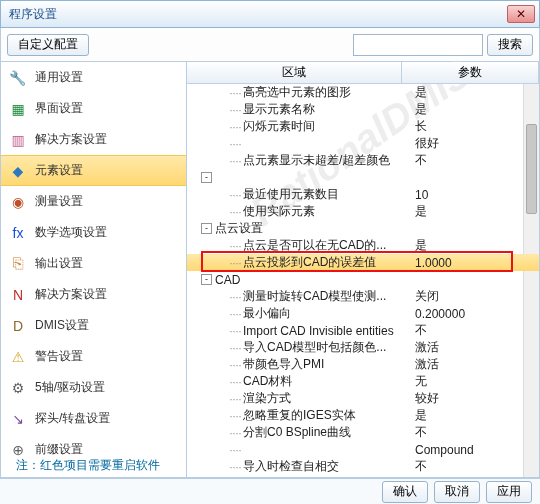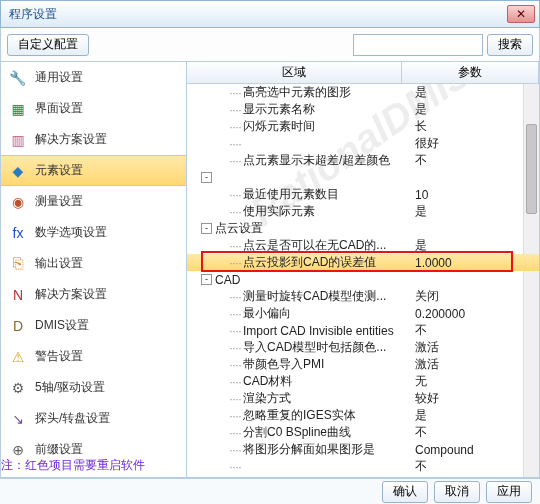--- a/index.html
+++ b/index.html
@@ -27,21 +27,21 @@
 .tree-row .dots{color:#999;letter-spacing:-1px;padding:0 2px}
 .tree-row .exp{width:11px;height:11px;border:1px solid #949494;display:inline-flex;align-items:center;justify-content:center;font-size:9px;margin-right:3px;background:#fff;line-height:1;cursor:pointer}
 .tree-row .label{white-space:nowrap}
 .tree-row .value{position:absolute;left:228px;white-space:nowrap}
 .tree-row.highlight{background:linear-gradient(#ffe9a8,#ffd873)}
 .red-rect{position:absolute;border:2px solid #e11;pointer-events:none}
 .bottom-bar{position:absolute;left:0;right:0;bottom:0;height:26px;border-top:1px solid #b8cde0;display:flex;align-items:center;padding:0 8px;gap:6px;background:#f7fafc}
 .bottom-bar .note{flex:1;color:#0a7a0a}
 .scrollbar{position:absolute;right:0;top:22px;bottom:0;width:16px;background:#f0f0f0;border-left:1px solid #dcdcdc}
 .scroll-thumb{position:absolute;left:2px;right:2px;top:40px;height:90px;background:#c8c8c8;border:1px solid #aaa;border-radius:2px}
-.footnote{position:absolute;left:1px;bottom:30px;color:#6d28d9}
+.footnote{position:absolute;left:16px;bottom:30px;color:#0369a1}
 </style>
 </head>
 <body>
 
 <div class="watermark">RationalDMIS</div>
 
 <div class="titlebar">
   <span class="title">程序设置</span>
   <div class="close-btn">
       <span>✕</span>
@@ -233,26 +233,26 @@
         </div>
         <div class="tree-row">
           <span class="ind" style="width:40px"></span>
           <span class="dots">····</span>
           <span class="label">分割C0 BSpline曲线</span>
           <span class="value">不</span>
         </div>
         <div class="tree-row">
           <span class="ind" style="width:40px"></span>
           <span class="dots">····</span>
-          <span class="label">将图形分解面如果图形是</span>
           <span class="value">Compound</span>
         </div>
         <div class="tree-row">
           <span class="ind" style="width:40px"></span>
           <span class="dots">····</span>
+          <span class="label">导入时检查自相交</span>
           <span class="value">不</span>
         </div>
       </div>
     <div class="scrollbar">
       <div class="scroll-thumb"></div>
     </div>
   </div>
 </div>
 
 <div class="footnote">注：红色项目需要重启软件</div>

